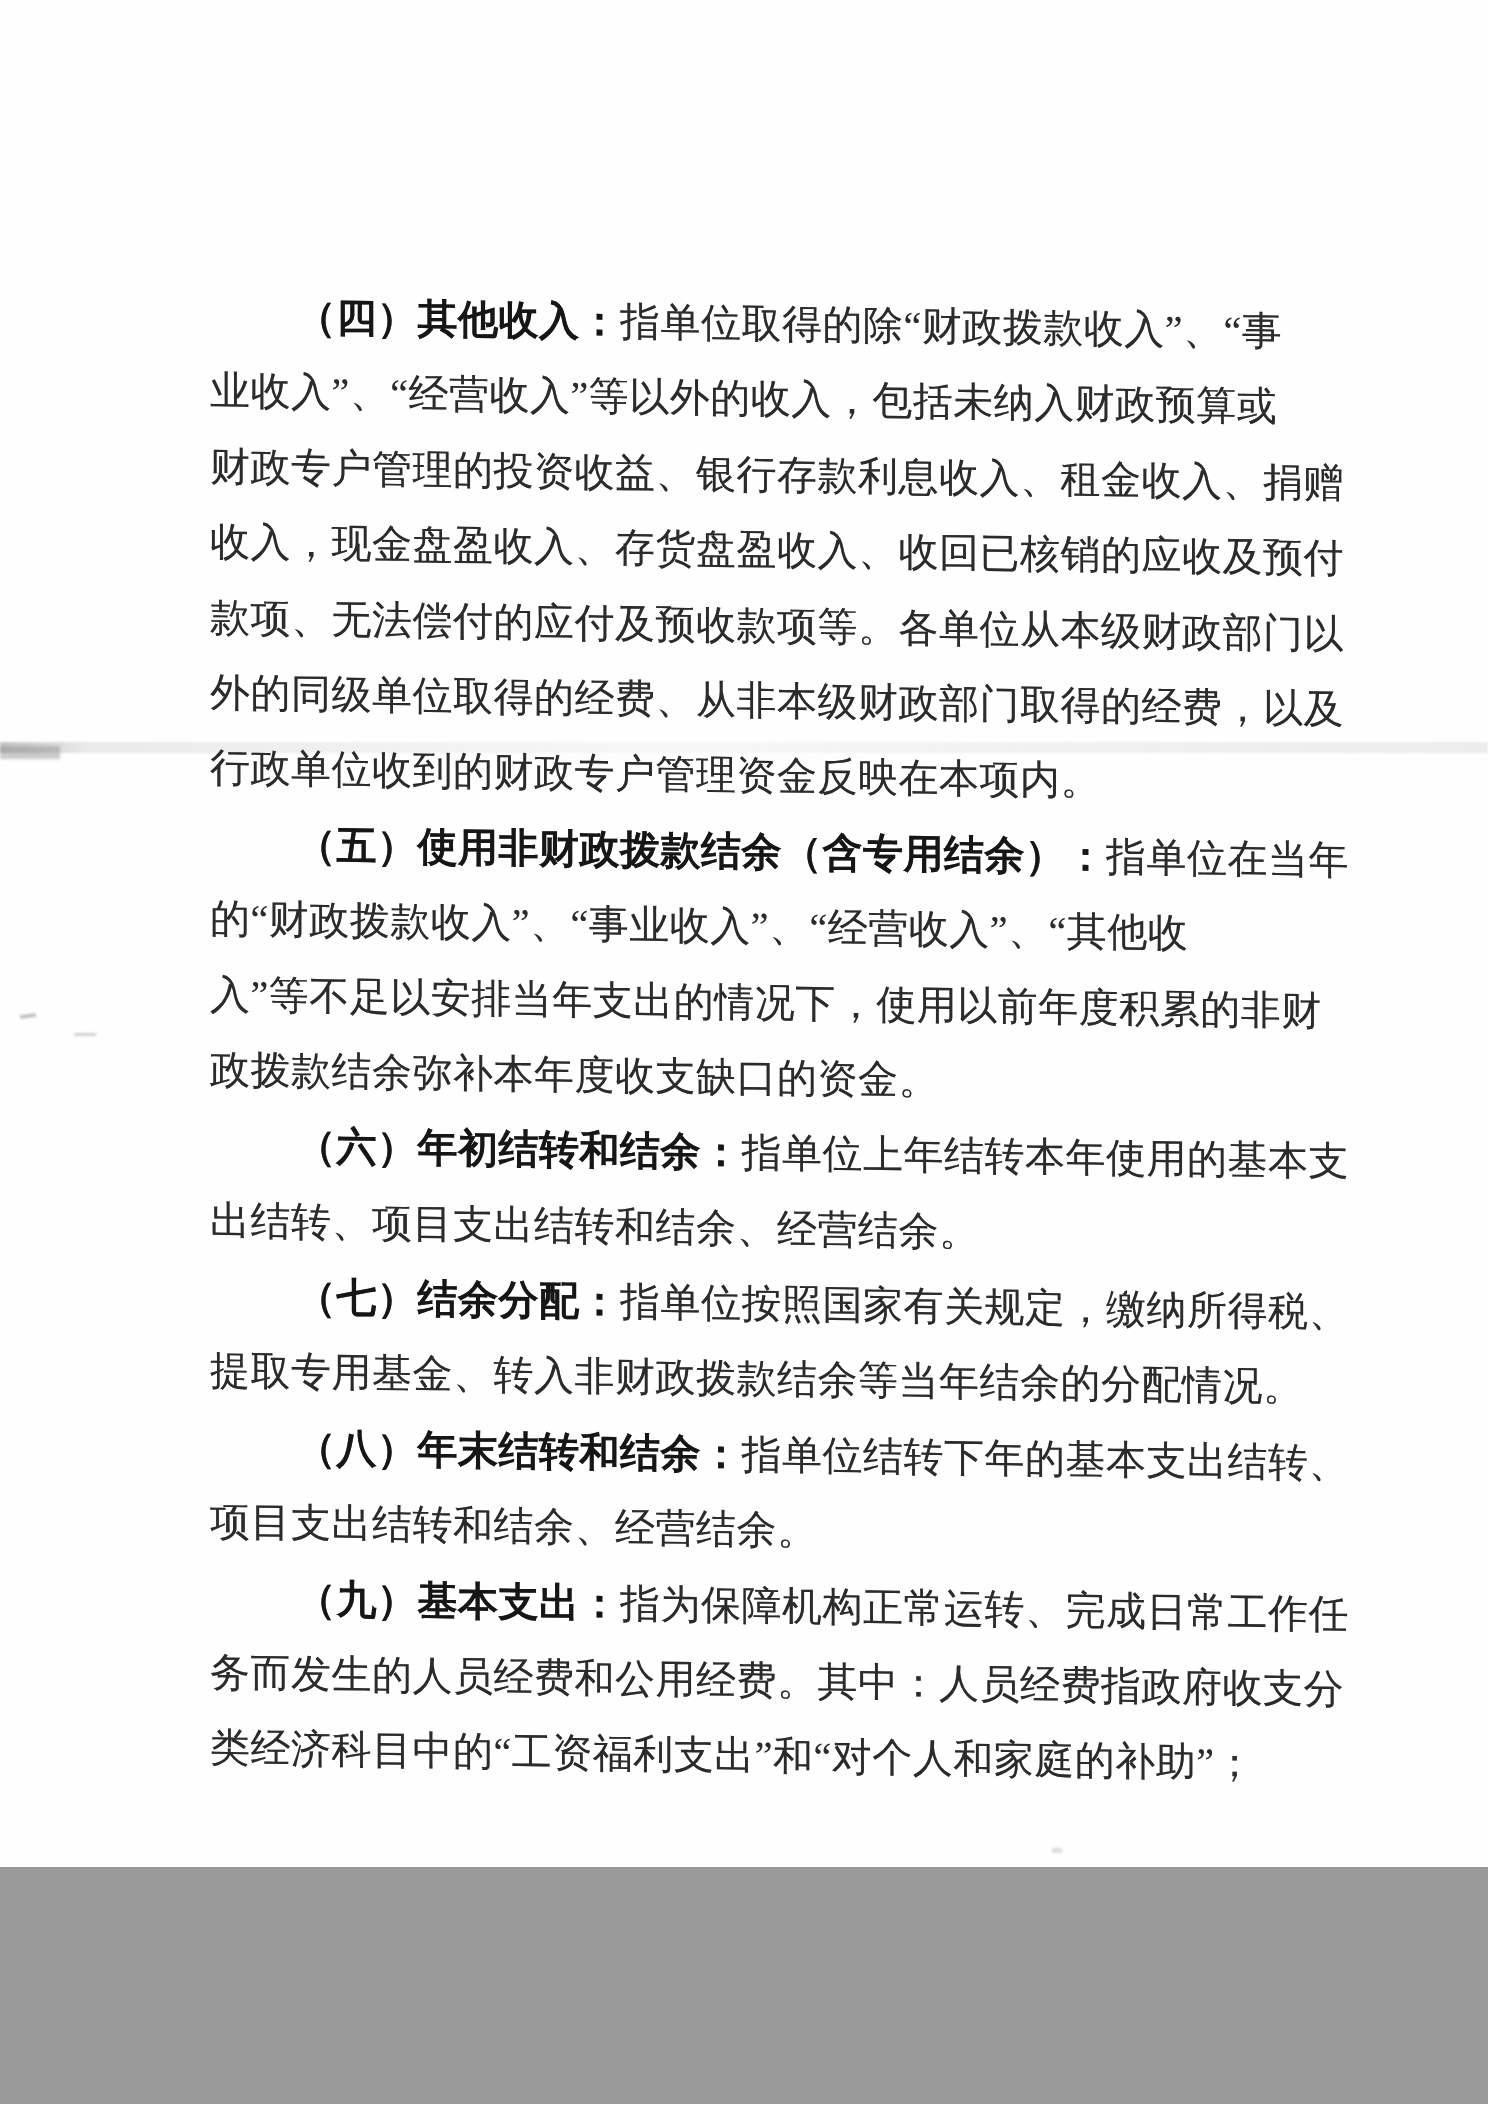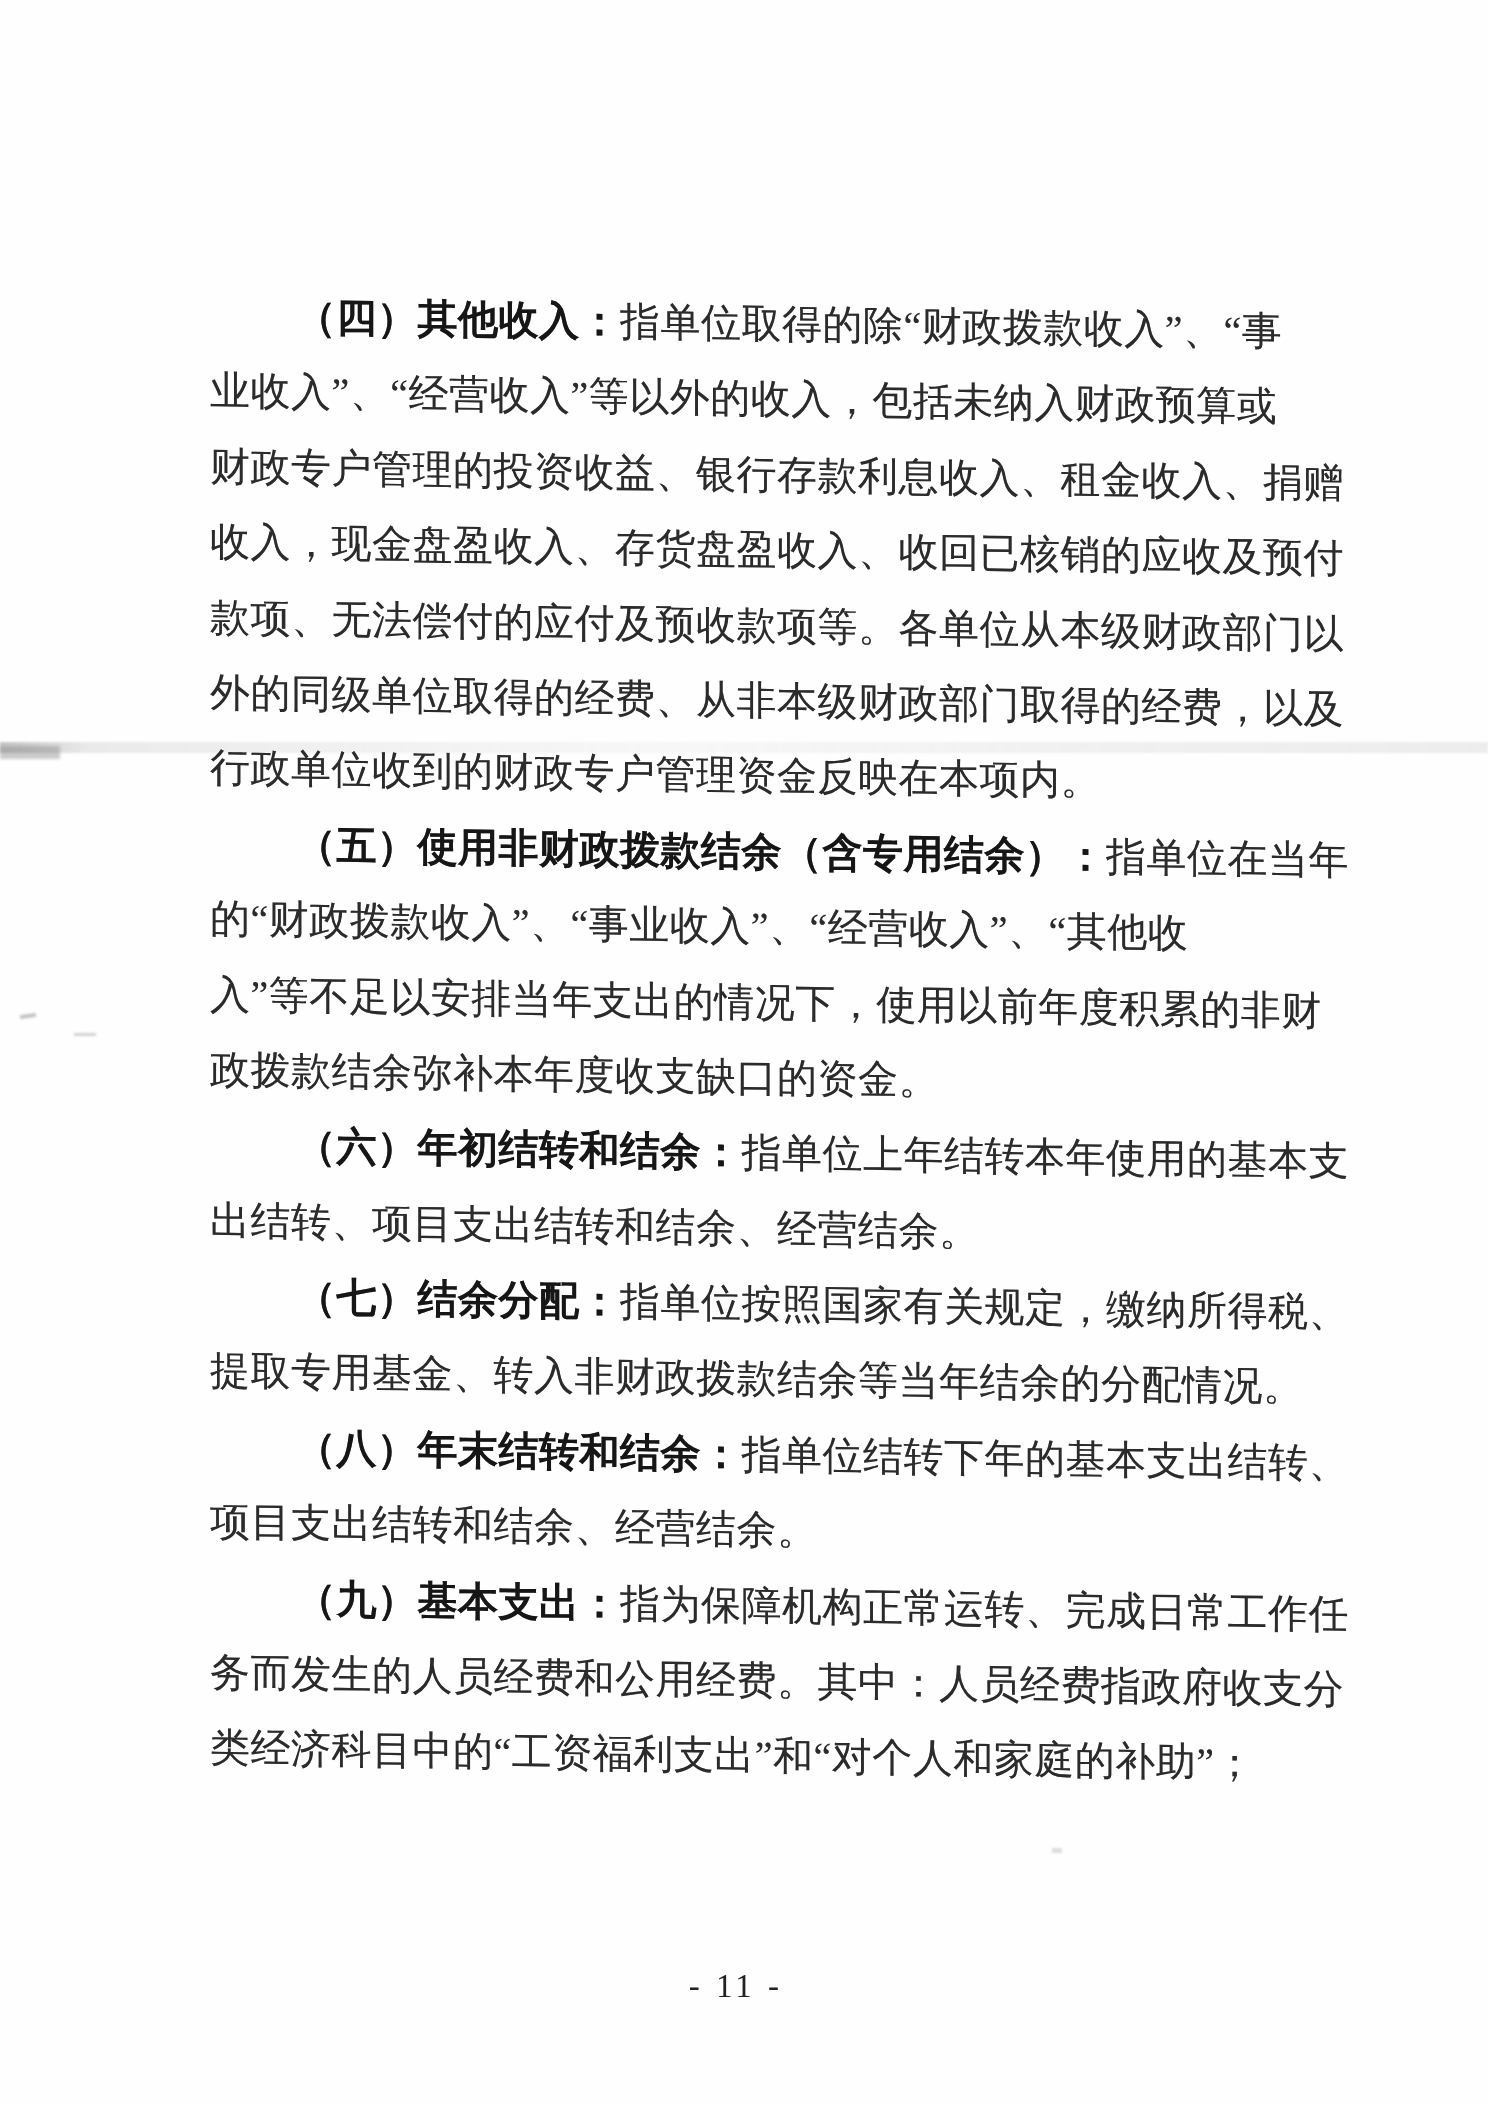--- a/index.html
+++ b/index.html
@@ -1,18 +1,18 @@
 <!DOCTYPE html>
 <html lang="zh"><head>
 <meta charset="utf-8">
 <style>
   html,body{margin:0;padding:0;background:#9a9a9a;}
   .page{
     position:relative;
-    width:1488px;height:2104px;
+    width:1488px;height:1867px;
     margin:0 auto;
     background:#fefefe;
     overflow:hidden;
     font-family:"Liberation Serif","DejaVu Serif",serif;
   }
   
   .content{
     position:absolute;
     left:210px;top:278px;
     width:1160px;

